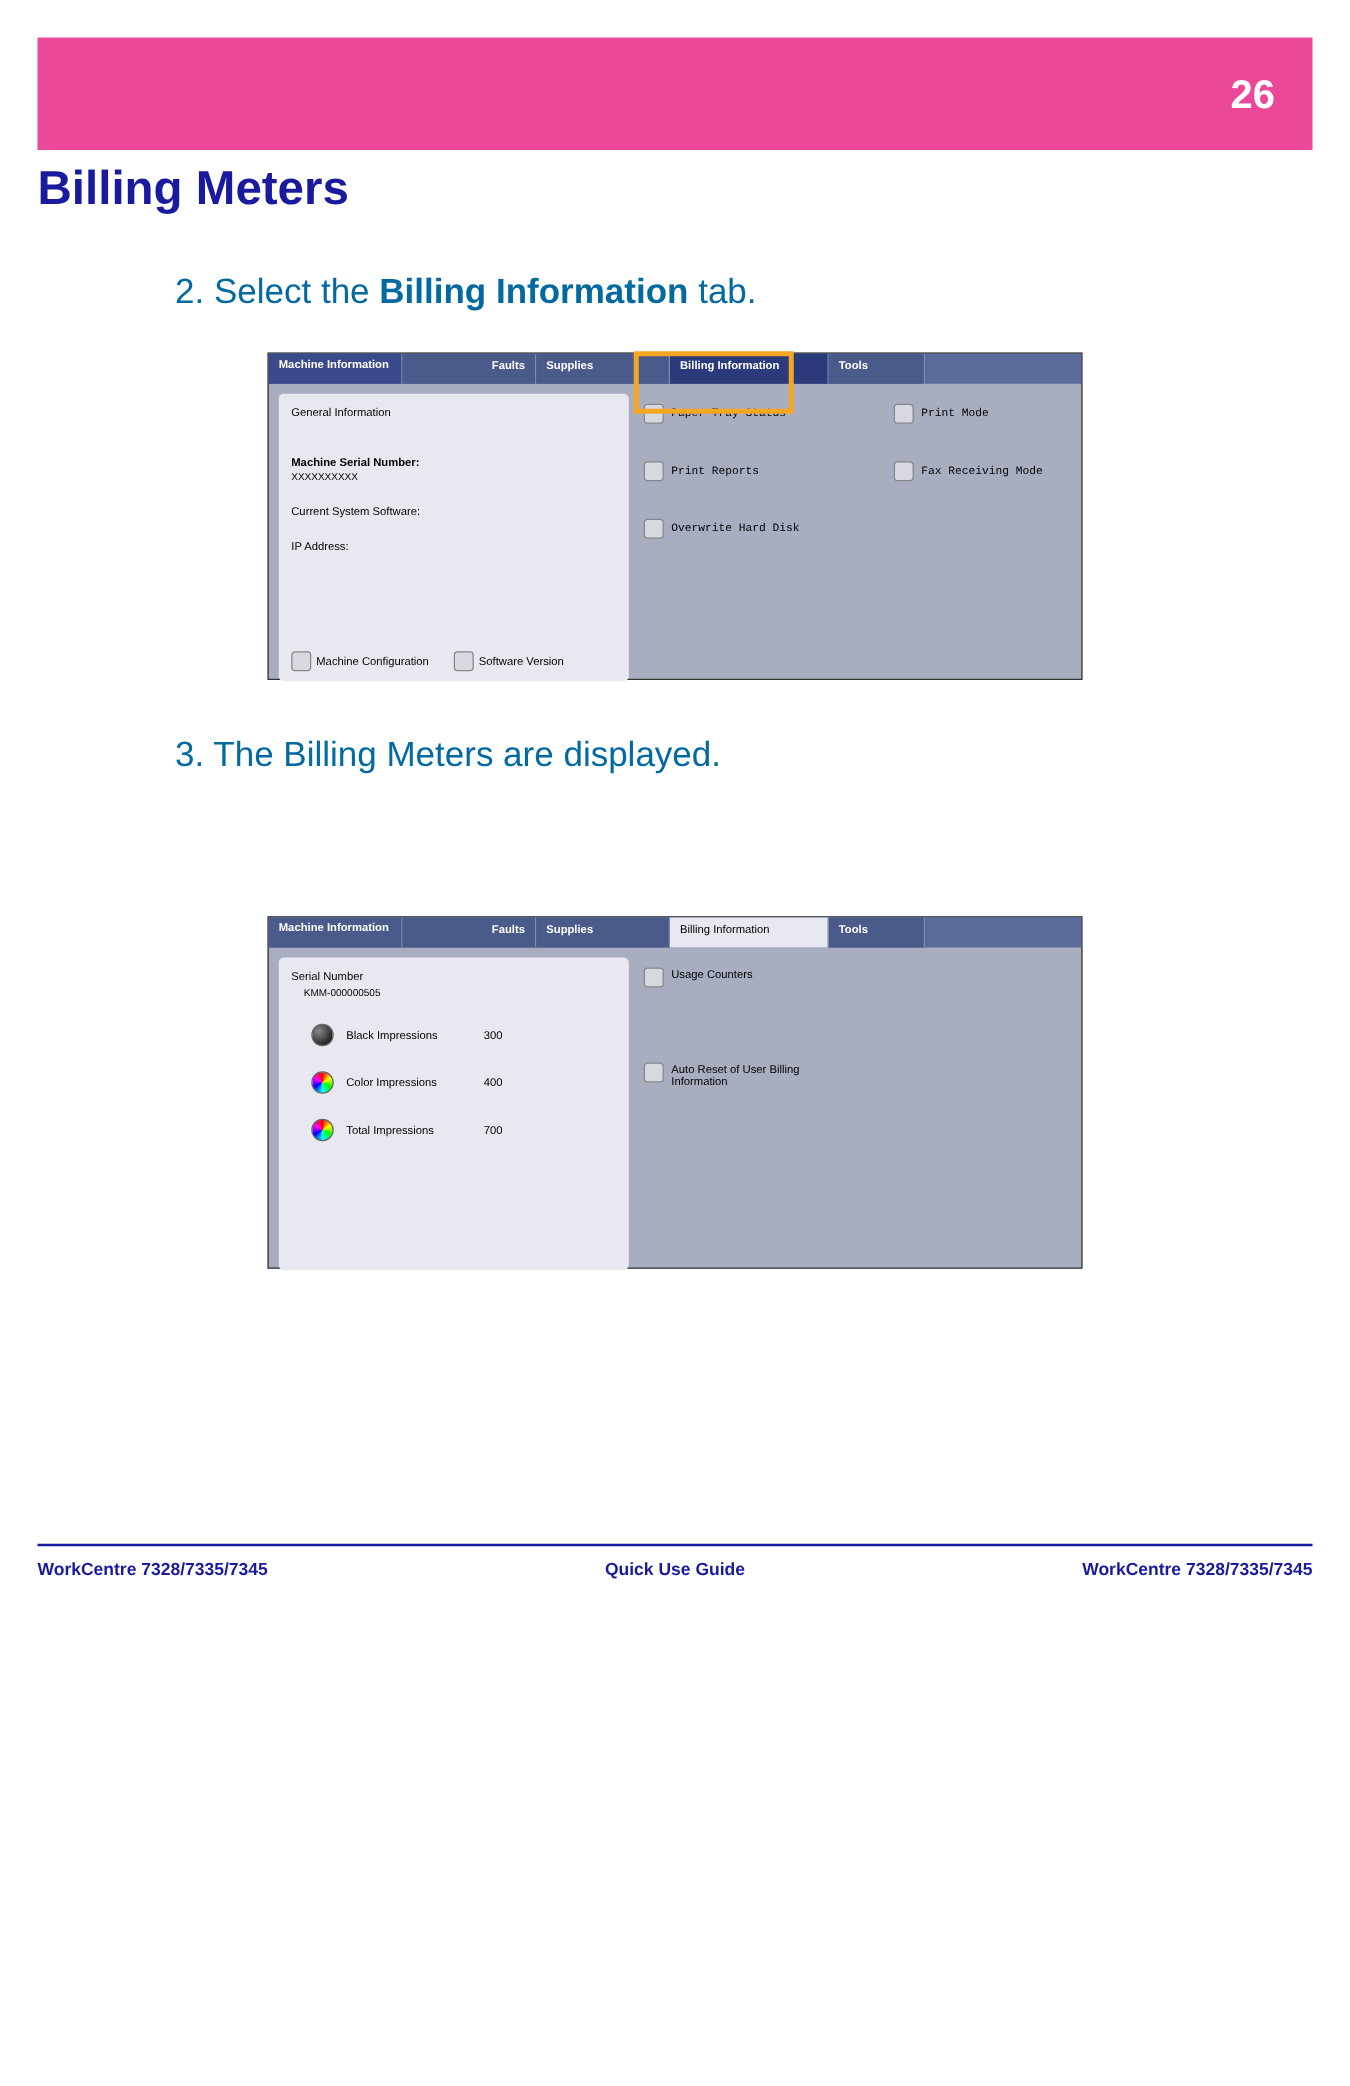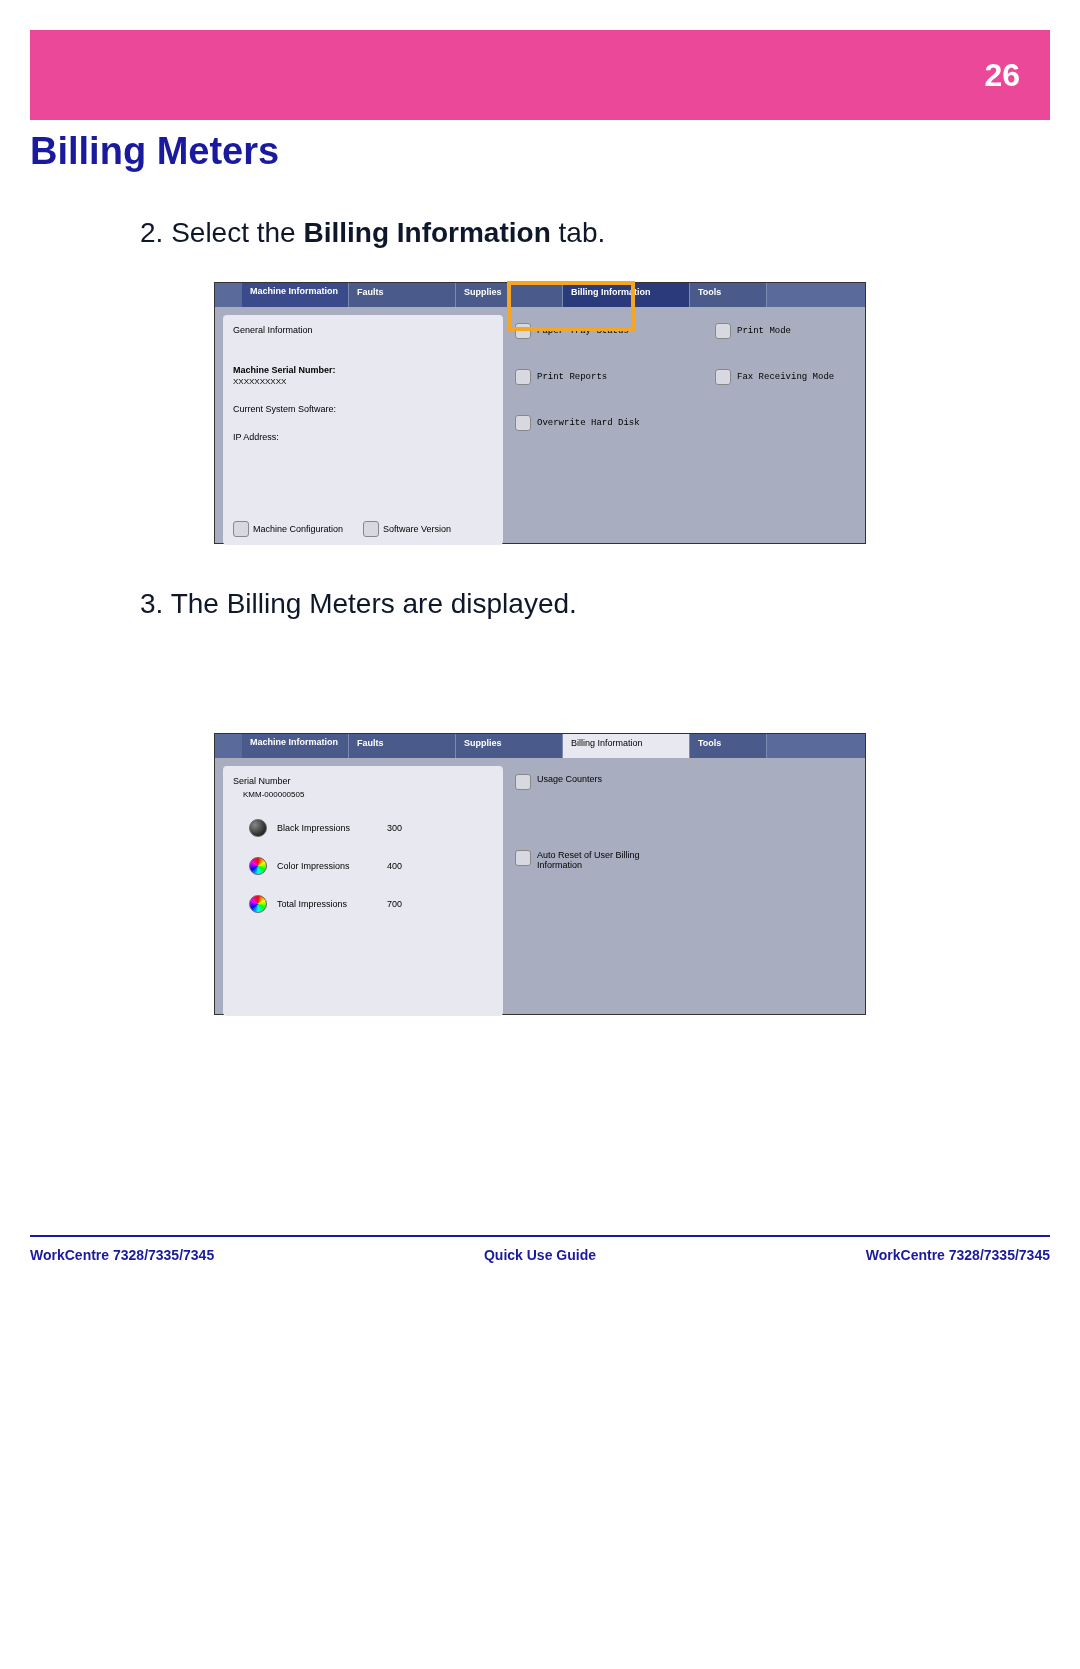--- a/index.html
+++ b/index.html
@@ -27,21 +27,21 @@
     font-size: 32px;
     font-weight: bold;
   }
   .title {
     color: #1a1a9e;
     font-size: 38px;
     font-weight: bold;
     margin: 10px 30px 40px 30px;
   }
   .instruction {
-    color: #0f172a;
+    color: #0369a1;
     font-size: 28px;
     margin: 40px 100px 30px 140px;
     line-height: 1.4;
   }
   .instruction .bold {
     font-weight: bold;
   }
   .screenshot {
     margin: 20px auto 40px auto;
     width: 650px;
@@ -49,37 +49,36 @@
     border: 1px solid #333;
     position: relative;
     font-size: 10px;
     color: #000;
   }
   .tabs {
     display: flex;
     height: 24px;
     background: #5a6a9a;
     position: relative;
-    padding-left: 27px;
   }
   .tab {
     padding: 4px 8px;
     color: #fff;
     font-weight: bold;
     font-size: 9px;
     border-right: 1px solid #7a8ab0;
     background: #4a5a8a;
     position: relative;
   }
   .tab.active-white {
     background: #f0f0f5;
     color: #000;
   }
   .tab.machine-info { width: 90px; line-height: 1.1; }
-  .tab.faults { width: 90px; }
+  .tab.faults { width: 90px; text-align: right; }
   .tab.supplies { width: 90px; }
   .tab.billing { width: 110px; background: #2a3a7a; }
   .tab.tools { width: 60px; }
   .info-panel {
     background: #e8e8f0;
     margin: 8px;
     padding: 10px;
     width: 260px;
     height: 210px;
     border-radius: 4px;

